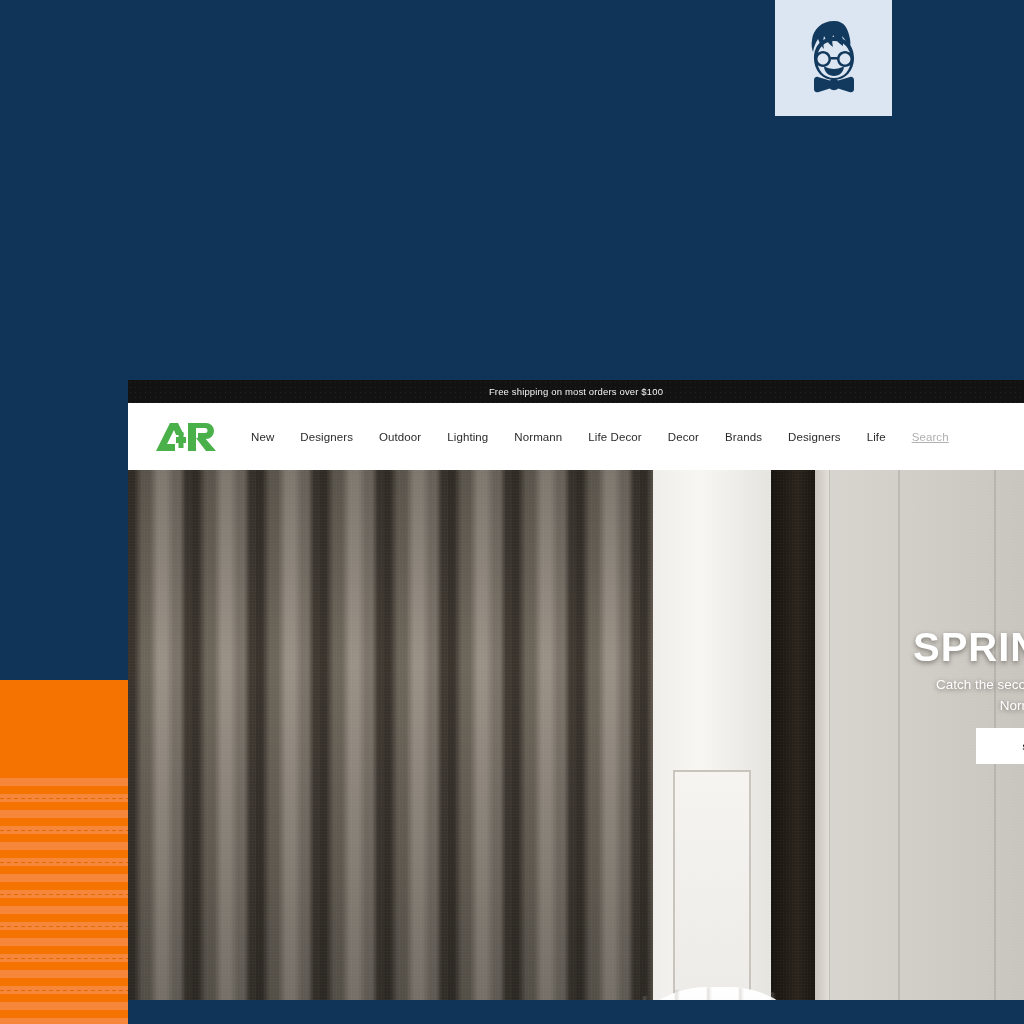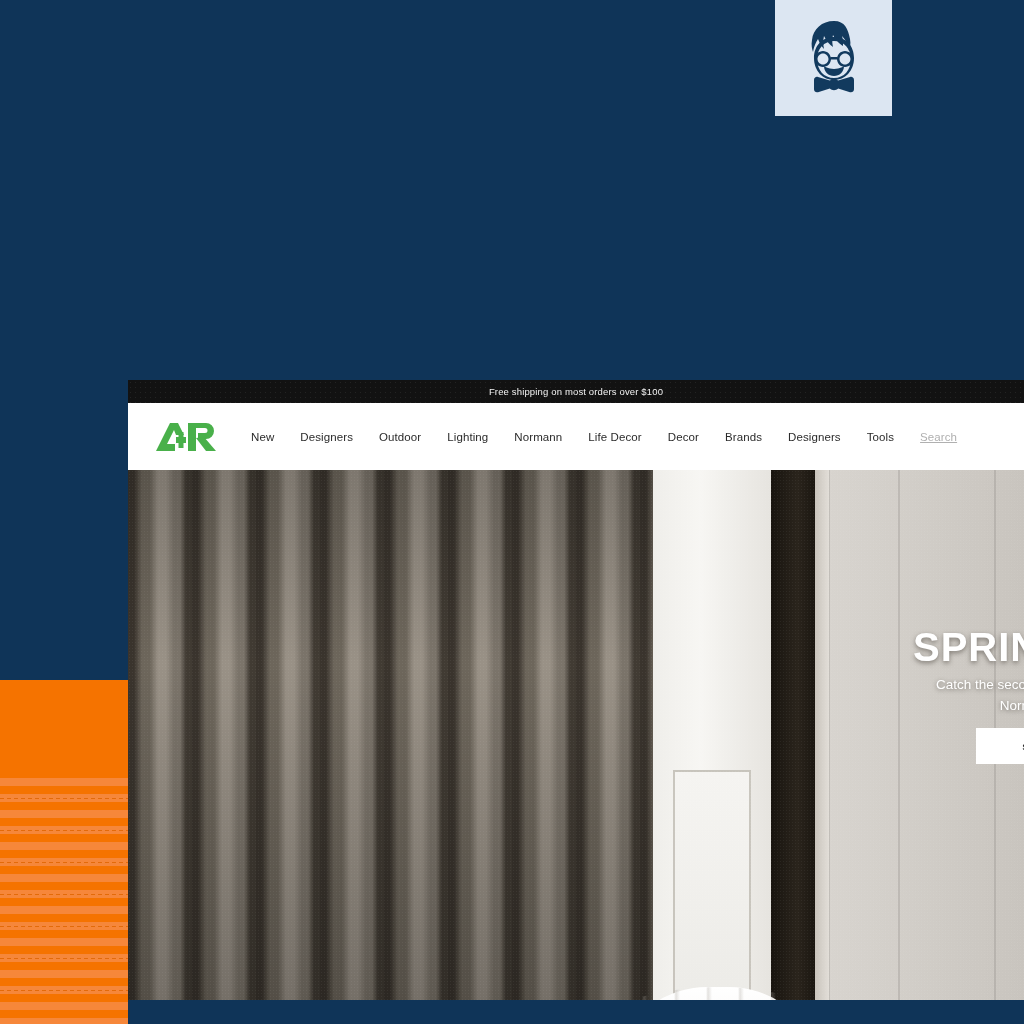--- a/index.html
+++ b/index.html
@@ -263,21 +263,21 @@
       <div class="nav-links">
         <div class="nav-link">New</div>
         <div class="nav-link">Designers</div>
         <div class="nav-link">Outdoor</div>
         <div class="nav-link">Lighting</div>
         <div class="nav-link">Normann</div>
         <div class="nav-link">Life Decor</div>
         <div class="nav-link">Decor</div>
         <div class="nav-link">Brands</div>
         <div class="nav-link">Designers</div>
-        <div class="nav-link">Tools</div>
+        <div class="nav-link">Life</div>
         <div class="nav-search">Search</div>
       </div>
     </div>
 
     <div class="hero">
       <div class="wall"></div>
       <div class="wall-shadowband"></div>
       <div class="wall-seam" style="left:700px"></div>
       <div class="wall-seam" style="left:770px"></div>
       <div class="wall-seam" style="left:866px"></div>

